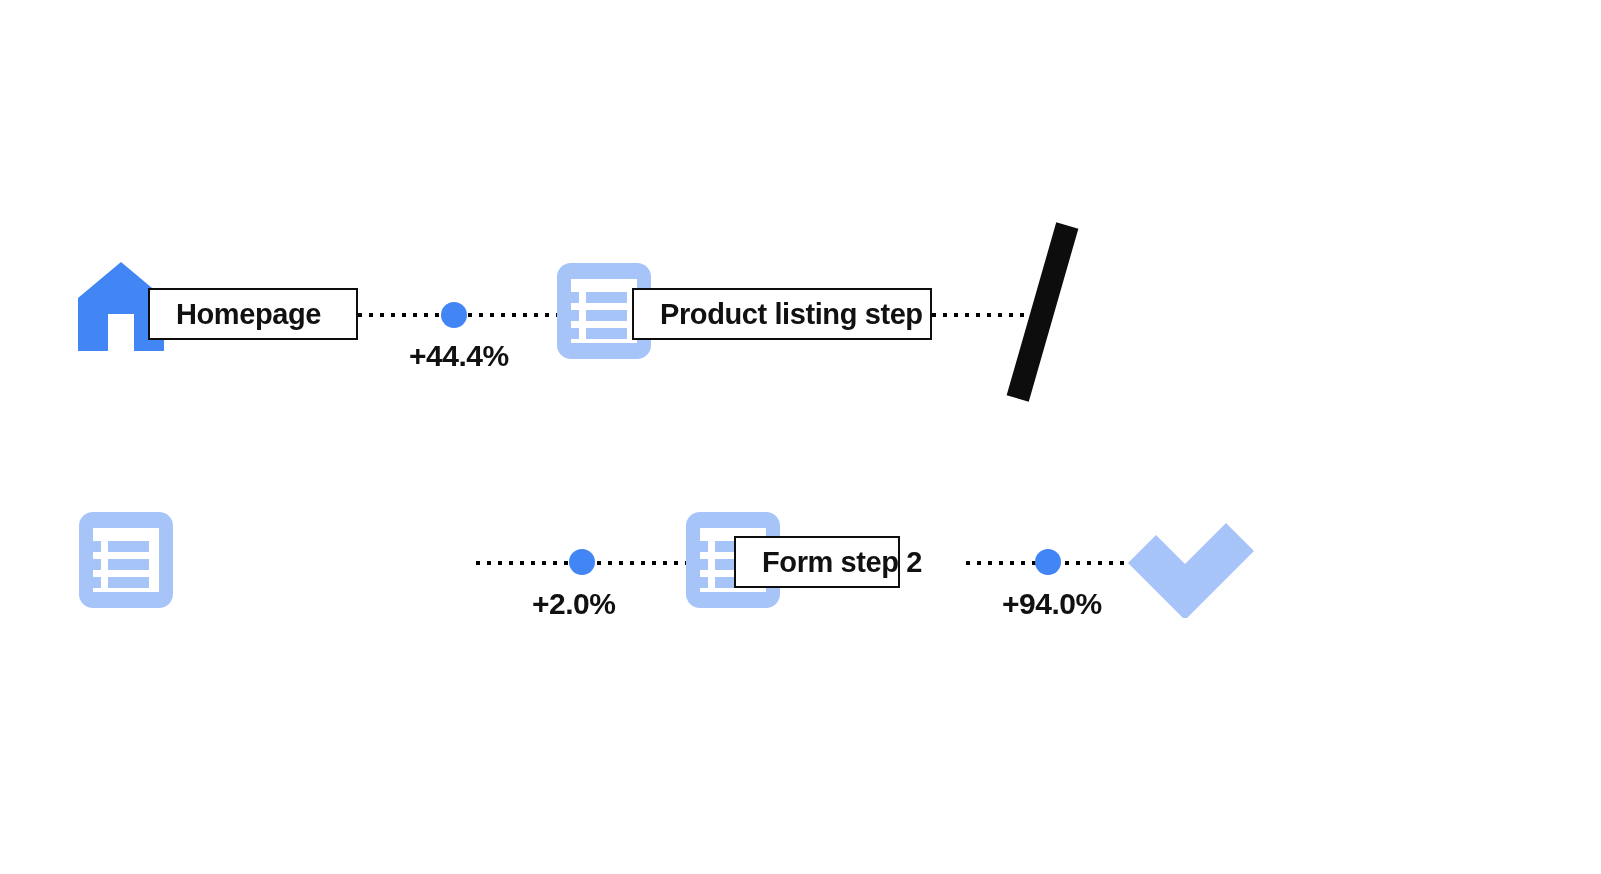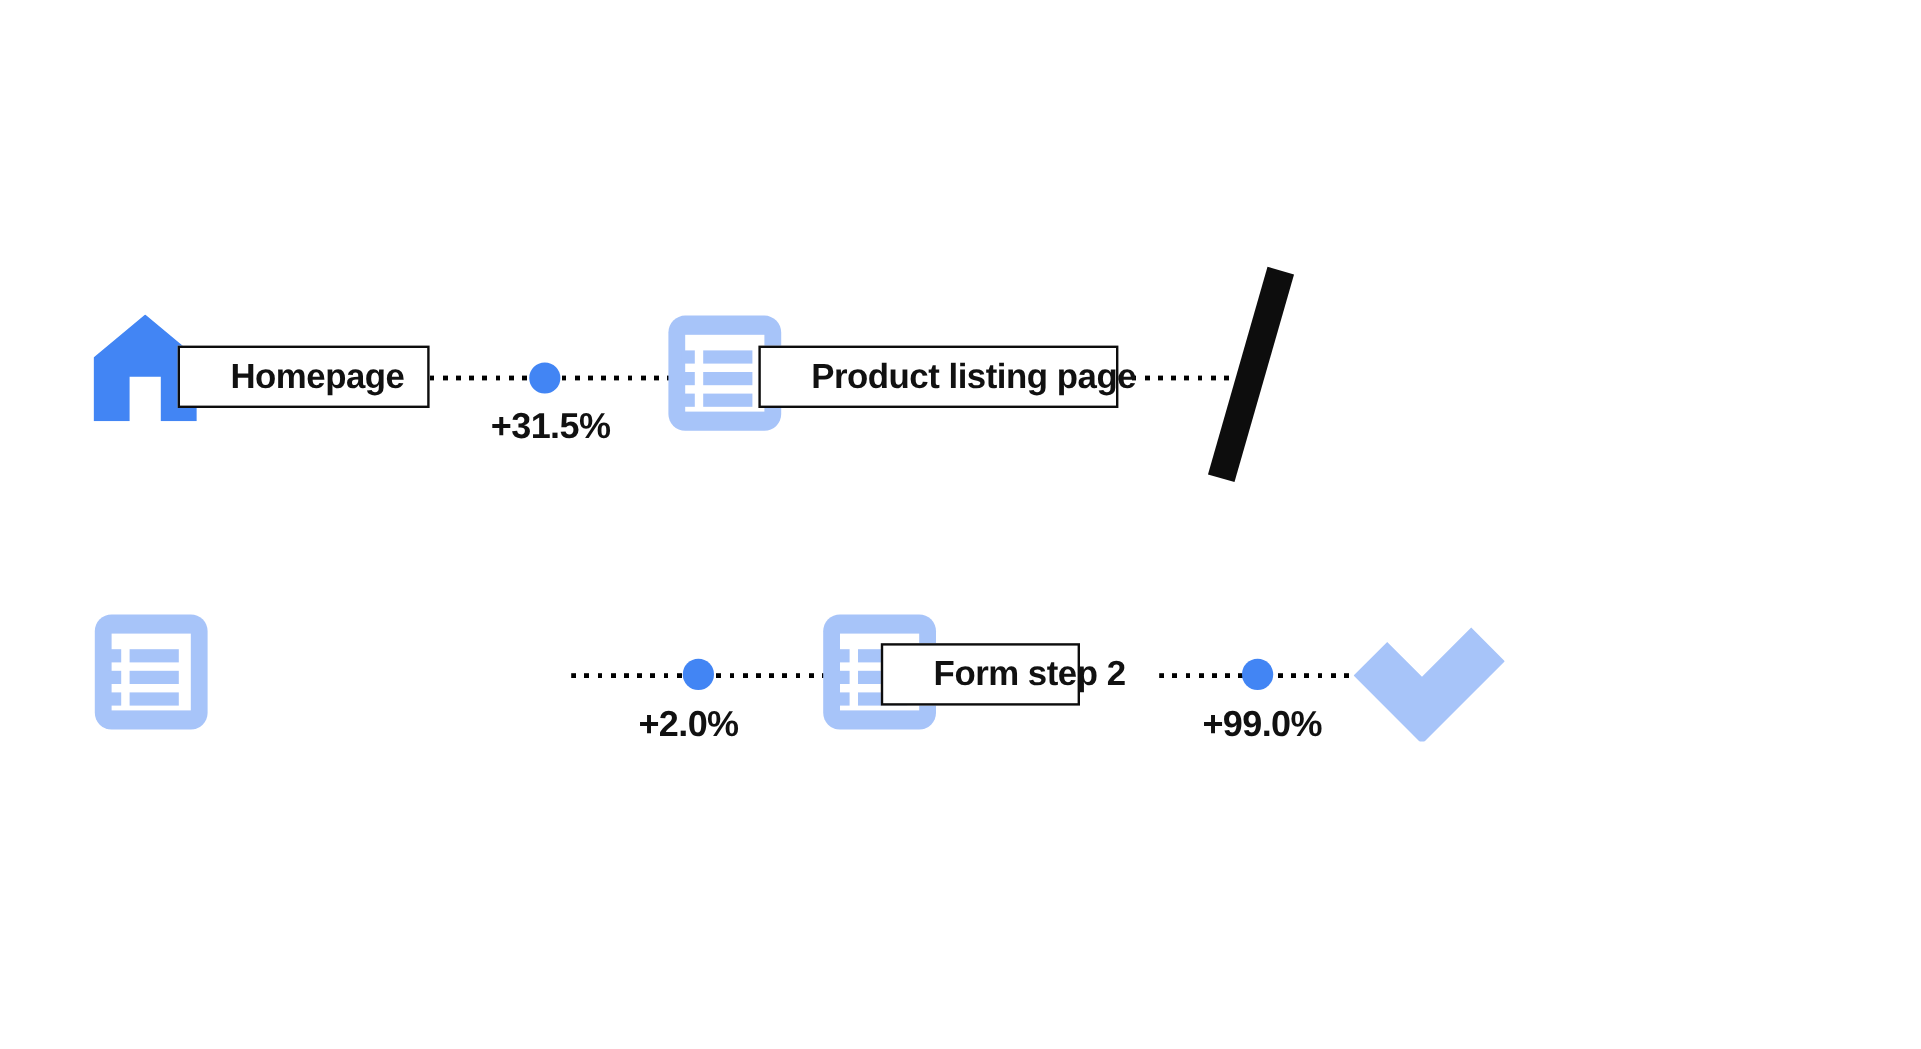--- a/index.html
+++ b/index.html
@@ -62,21 +62,21 @@
     display: flex;
     align-items: center;
     z-index: 5;
   }
   .label-box .label-text {
     font-size: 29px;
     font-weight: 700;
     color: #111111;
     letter-spacing: -0.4px;
     white-space: nowrap;
-    padding-left: 42px;
+    padding-left: 26px;
   }
 
   
   .house-icon {
     position: absolute;
     z-index: 2;
   }
 
   
   .list-icon {
@@ -154,25 +154,25 @@
       <div class="bullet"></div>
       <div class="bar" style="width:41px;"></div>
     </div>
   </div>
 
   <div class="label-box" style="left:148px; top:288px; width:210px; height:52px;">
     <span class="label-text">Homepage</span>
   </div>
 
   <div class="label-box" style="left:632px; top:288px; width:300px; height:52px;">
-    <span class="label-text">Product listing page</span>
+    <span class="label-text">Product listing step</span>
   </div>
 
   <div class="node-dot" style="left:441px; top:302px;"></div>
-  <div class="delta-label" style="left:409px; top:339px;">+31.5%</div>
+  <div class="delta-label" style="left:409px; top:339px;">+44.4%</div>
 
   <div class="slash-bar" style="left:1031px; top:222px; width:23px; height:180px; transform:rotate(16deg); transform-origin:center center;"></div>
 
   <div class="dotted-line" style="left:476px; top:561px; width:222px;"></div>
 
   <div class="dotted-line" style="left:966px; top:561px; width:198px;"></div>
 
   <div class="list-icon" style="left:79px; top:512px; width:94px; height:96px;">
     <div class="paper"></div>
     <div class="row" style="top:29px;">
@@ -207,21 +207,21 @@
       <div class="bullet"></div>
       <div class="bar" style="width:41px;"></div>
     </div>
   </div>
 
   <div class="label-box" style="left:734px; top:536px; width:166px; height:52px;">
     <span class="label-text">Form step 2</span>
   </div>
 
   <div class="node-dot" style="left:1035px; top:549px;"></div>
-  <div class="delta-label" style="left:1002px; top:587px;">+99.0%</div>
+  <div class="delta-label" style="left:1002px; top:587px;">+94.0%</div>
 
   <div class="check-icon" style="left:1128px; top:508px; width:126px; height:110px;">
     <svg width="126" height="110" viewBox="0 0 126 110" xmlns="http://www.w3.org/2000/svg">
       <path d="M0 55 L28 27 L57 56 L98 15 L126 43 L57 112 Z" fill="#A7C4F9"></path>
     </svg>
   </div>
 
 
 </div>
 

